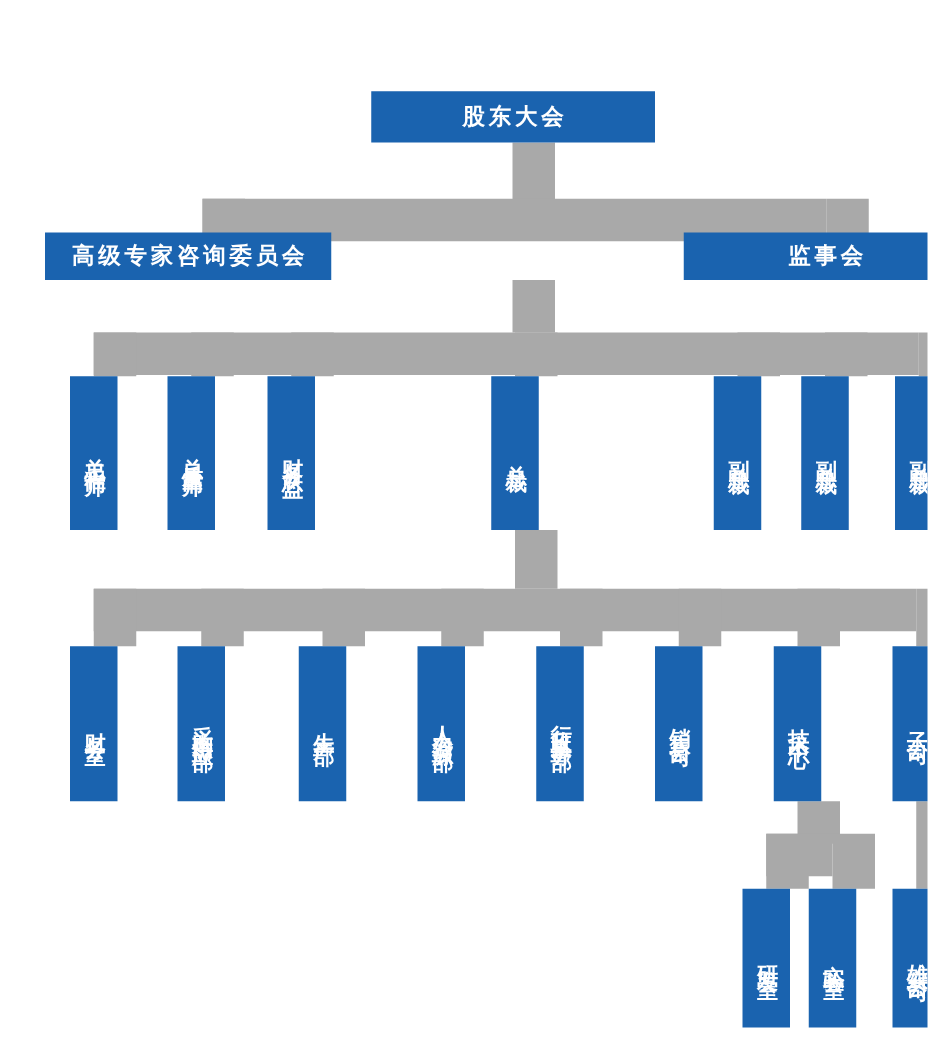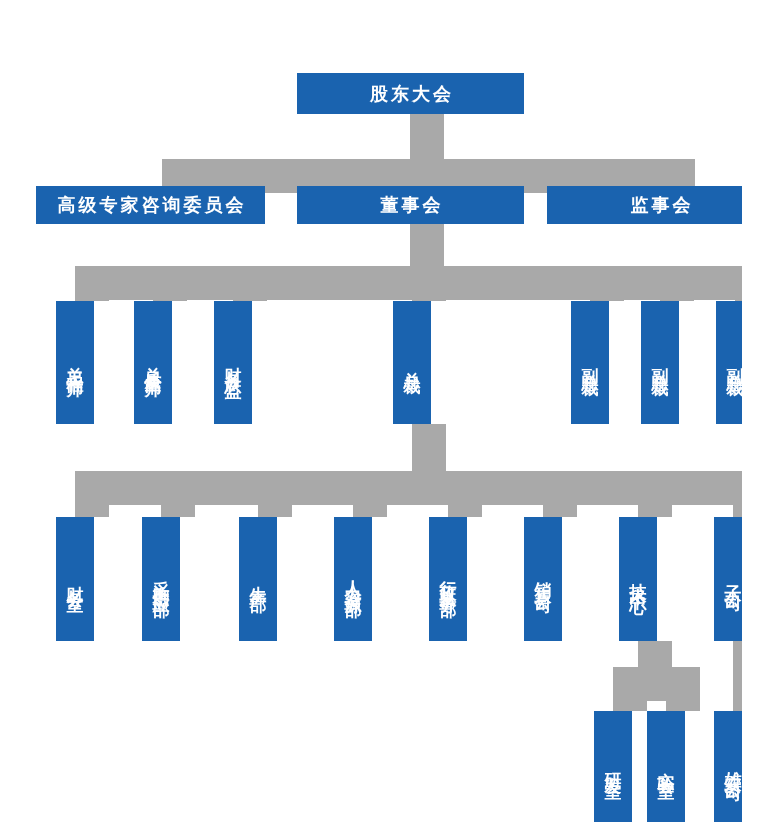--- a/index.html
+++ b/index.html
@@ -75,21 +75,20 @@
 
   <div class="line" style="left:604px; top:607px; width:1px;  height:26px;"></div>
   <div class="line" style="left:579px; top:633px; width:53px; height:1px;"></div>
   <div class="line" style="left:579px; top:633px; width:1px;  height:44px;"></div>
   <div class="line" style="left:632px; top:633px; width:1px;  height:44px;"></div>
   <div class="line" style="left:699px; top:607px; width:1px;  height:70px;"></div>
 
   <div class="box h" style="left:263px; top:39px; width:227px; height:41px;">股东大会</div>
 
   <div class="box h" style="left:2px; top:152px; width:229px; height:38px;">高级专家咨询委员会</div>
-  <div class="box h" style="left:263px; top:152px; width:227px; height:38px;">董事会</div>
   <div class="box h" style="left:513px; top:152px; width:227px; height:38px;">监事会</div>
 
   <div class="box v" style="left:22px;  top:267px; width:38px; height:123px;">总工程师</div>
   <div class="box v" style="left:100px; top:267px; width:38px; height:123px;">总质量师</div>
   <div class="box v" style="left:180px; top:267px; width:38px; height:123px;">财务总监</div>
   <div class="box v" style="left:359px; top:267px; width:38px; height:123px;">总裁</div>
   <div class="box v" style="left:537px; top:267px; width:38px; height:123px;">副总裁</div>
   <div class="box v" style="left:607px; top:267px; width:38px; height:123px;">副总裁</div>
   <div class="box v" style="left:682px; top:267px; width:38px; height:123px;">副总裁</div>
 

